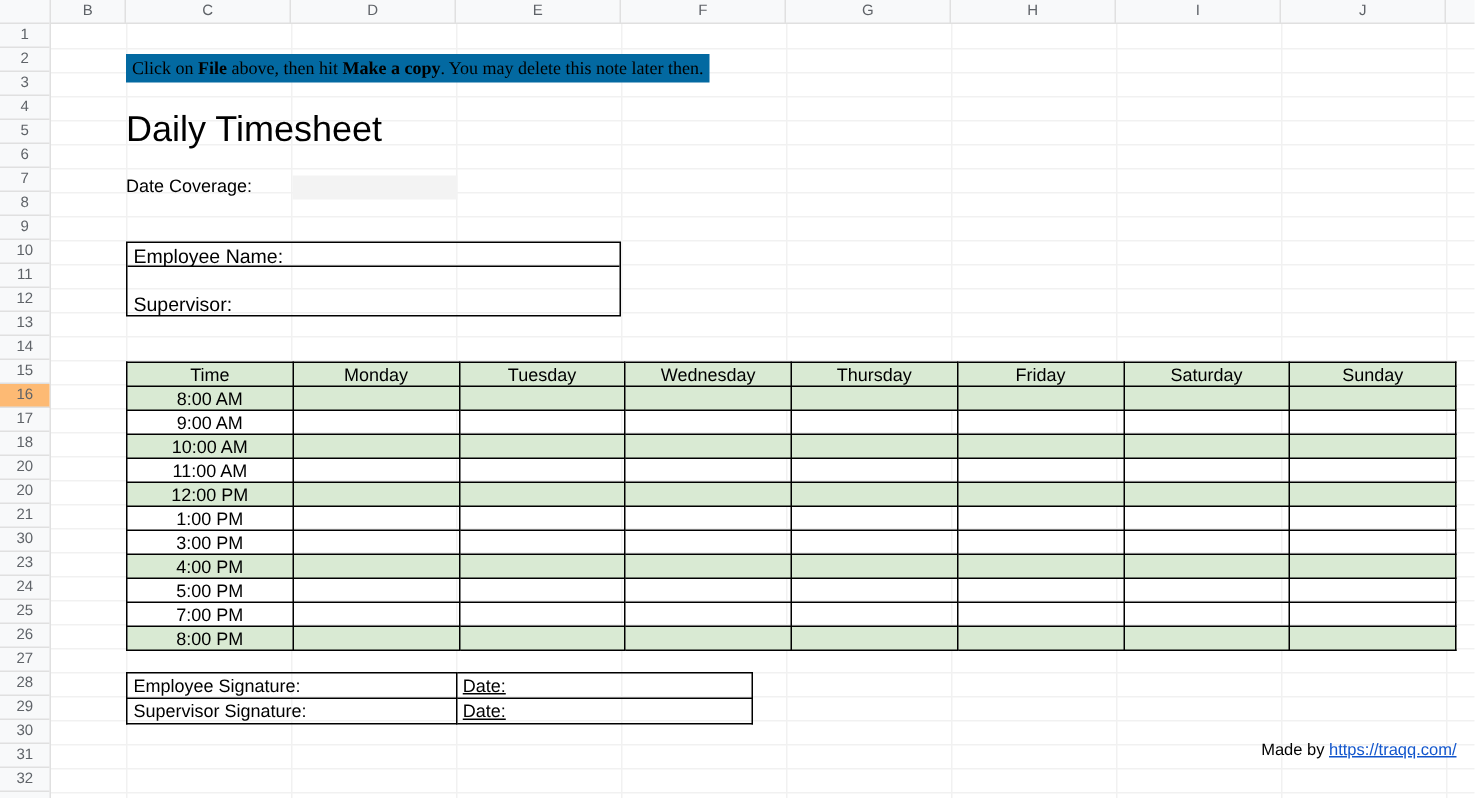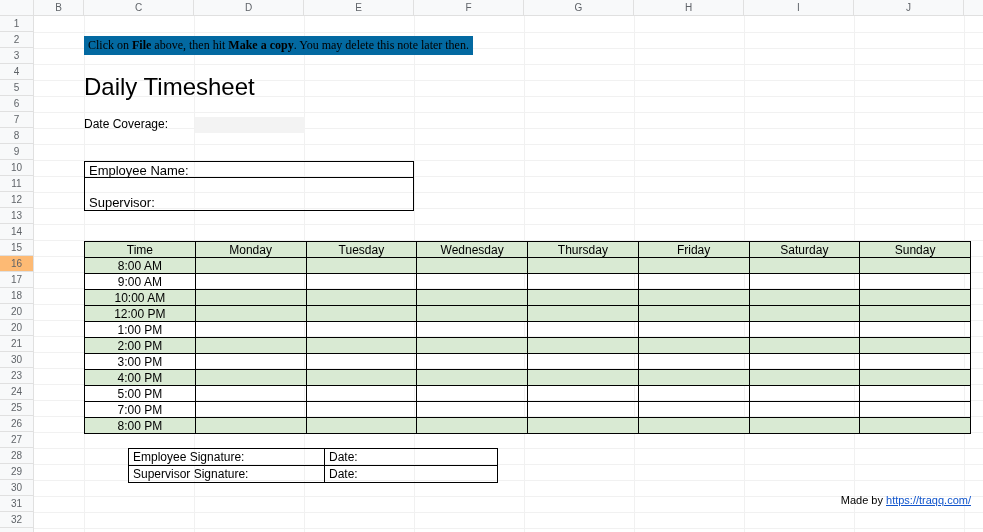--- a/index.html
+++ b/index.html
@@ -22,25 +22,25 @@
   .emp-box { margin-top: 28px; border: 1px solid #000; width: 330px; }
   .emp-row { border-bottom: 1px solid #000; padding: 1px 4px; height: 16px; font-size: 13px; }
   .emp-row:last-child { border-bottom: none; margin-top: 16px; }
   .grid-wrap { margin-top: 30px; }
   table.timesheet { border-collapse: collapse; width: 100%; table-layout: fixed; border-radius: 14px; }
   table.timesheet th, table.timesheet td { border: 1px solid #000; height: 16px; font-size: 12px; font-weight: normal; text-align: center; padding: 0; }
   table.timesheet th { background: #d9ead3; }
   table.timesheet tr.alt td.day { background: #d9ead3; }
   table.timesheet td.time { background: #fff; }
   table.timesheet tr.alt td.time { background: #d9ead3; }
-  .sig-box { margin-top: 14px; border: 1px solid #000; width: 370px; display: table; border-collapse: collapse; margin-left: 44px; }
+  .sig-box { margin-top: 14px; border: 1px solid #000; width: 418px; display: table; border-collapse: collapse; }
   .sig-row { display: table-row; }
   .sig-cell { display: table-cell; border: 1px solid #000; padding: 1px 4px; height: 16px; font-size: 12px; }
   .sig-cell.a { width: 220px; }
-  .sig-cell.b { width: 198px; }
+  .sig-cell.b { width: 198px; text-decoration: underline; }
   .footer { position: absolute; right: 12px; bottom: 24px; text-align: right; font-size: 11px; line-height: 16px; }
   .footer a { color: #1155cc; }
 </style>
 </head>
 <body>
 
 <div class="row-headers" id="row-headers">
     <div style="height: 16px; border-bottom: 1px solid rgb(224, 224, 224);"></div>
     <div class="row-header">1</div>
     <div class="row-header">2</div>
@@ -187,42 +187,42 @@
             <tr class="alt">
               <td class="time">10:00 AM</td>
               <td class="day"></td>
               <td class="day"></td>
               <td class="day"></td>
               <td class="day"></td>
               <td class="day"></td>
               <td class="day"></td>
               <td class="day"></td>
             </tr>
+            <tr>
+              <td class="time">11:00 AM</td>
+              <td class="day"></td>
+              <td class="day"></td>
+              <td class="day"></td>
+              <td class="day"></td>
+              <td class="day"></td>
+              <td class="day"></td>
+              <td class="day"></td>
+            </tr>
             <tr class="alt">
               <td class="time">12:00 PM</td>
               <td class="day"></td>
               <td class="day"></td>
               <td class="day"></td>
               <td class="day"></td>
               <td class="day"></td>
               <td class="day"></td>
               <td class="day"></td>
             </tr>
             <tr>
               <td class="time">1:00 PM</td>
-              <td class="day"></td>
-              <td class="day"></td>
-              <td class="day"></td>
-              <td class="day"></td>
-              <td class="day"></td>
-              <td class="day"></td>
-              <td class="day"></td>
-            </tr>
-            <tr class="alt">
-              <td class="time">2:00 PM</td>
               <td class="day"></td>
               <td class="day"></td>
               <td class="day"></td>
               <td class="day"></td>
               <td class="day"></td>
               <td class="day"></td>
               <td class="day"></td>
             </tr>
             <tr>
               <td class="time">3:00 PM</td>

